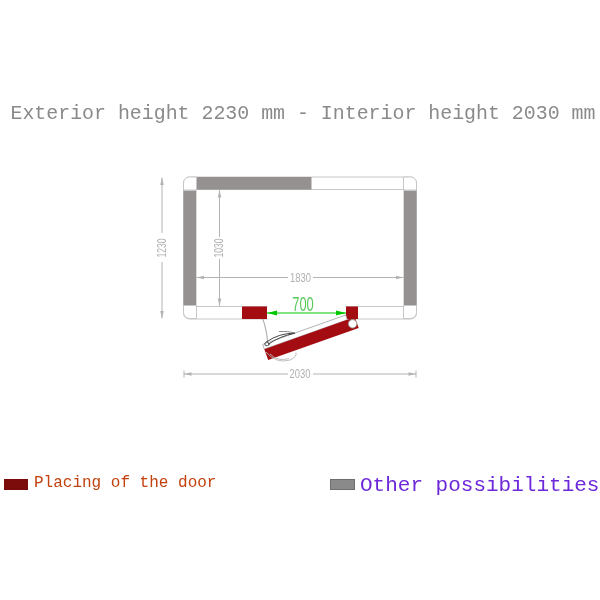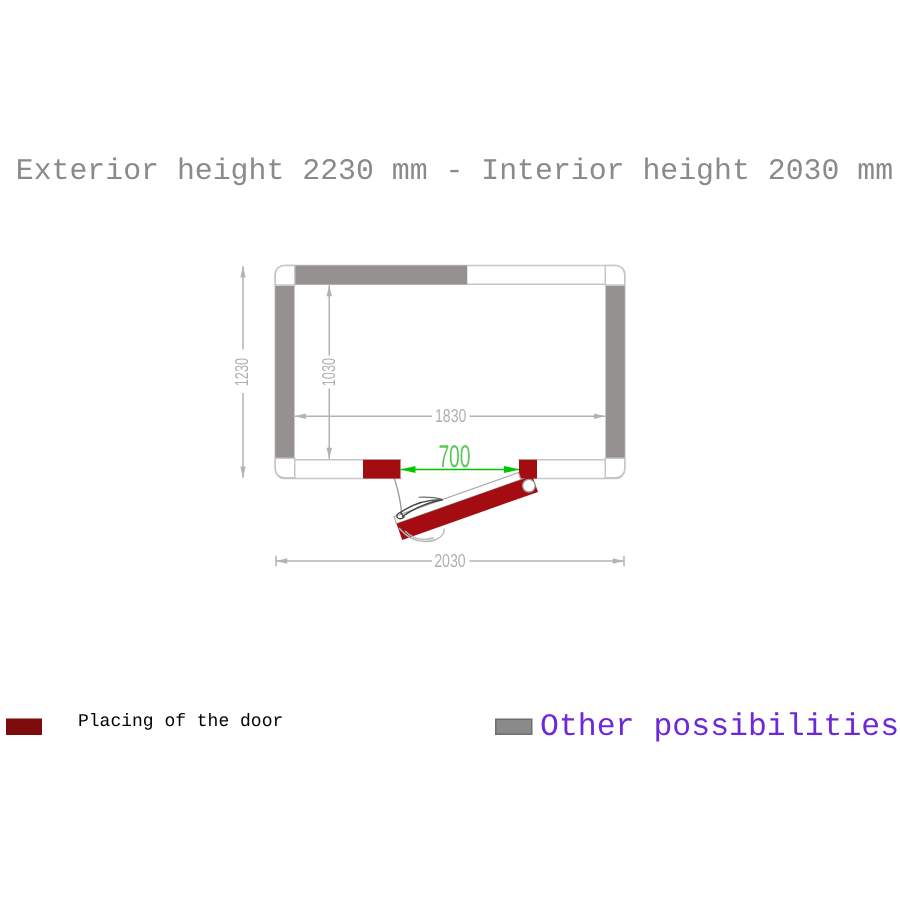--- a/index.html
+++ b/index.html
@@ -86,15 +86,15 @@
     <path d="M268 344.5 Q280 336 295 333.2" fill="none" stroke="#474747" stroke-width="1"></path>
     <path d="M267 341.5 q-3.5 1.5 -2 3.7 q2.2 1.6 4.4 -0.6 z" fill="none" stroke="#474747" stroke-width="0.9"></path>
     <path d="M279 331.5 Q288 331 294.5 332.8" fill="none" stroke="#6a6a6a" stroke-width="0.8"></path>
 
     <circle cx="352.6" cy="323.8" r="4.2" fill="#fff" stroke="#999" stroke-width="0.9"></circle>
 
     <rect x="4" y="479" width="24" height="11" fill="#7c0b0b"></rect>
     <rect x="330.5" y="479.5" width="24" height="10" fill="#8a8a8a" stroke="#6e6e6e" stroke-width="1"></rect>
   </svg>
 
-  <div class="mono" style="left:52px;top:475px;font-size:12px;line-height:1;color:#000000;">Placing of the door</div>
+  <div class="mono" style="left:34px;top:475px;font-size:16px;line-height:1;color:#c2410c;">Placing of the door</div>
   <div class="mono" style="left:360px;top:475px;font-size:21px;line-height:1;color:#6d28d9;">Other possibilities</div>
 </div>
 
 </body></html>

